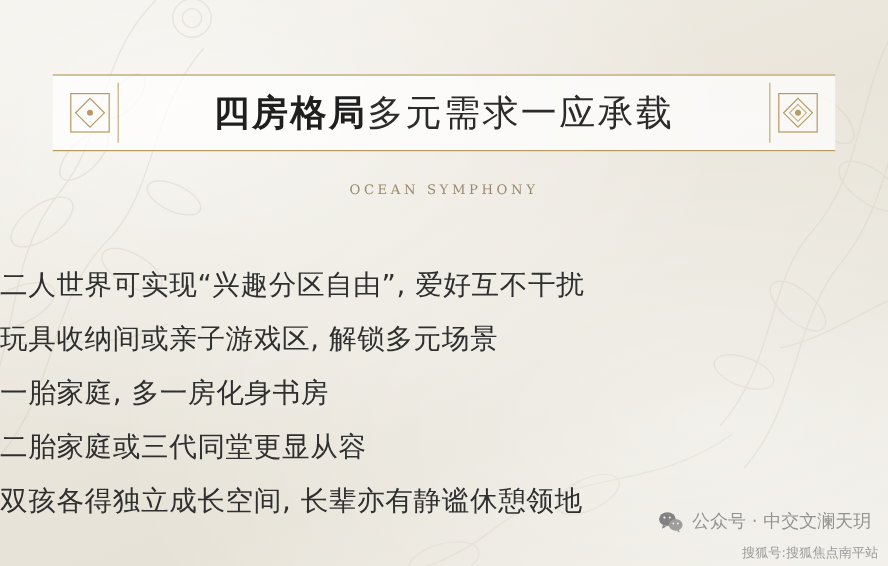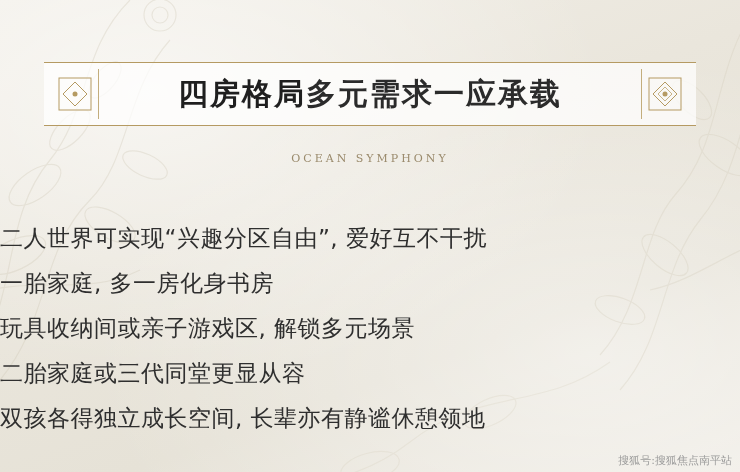--- a/index.html
+++ b/index.html
@@ -75,21 +75,21 @@
 
   .title-text {
     font-family: "DejaVu Serif", "Liberation Serif", serif;
     font-size: 30px;
     letter-spacing: 2px;
     color: #2b2b2b;
     white-space: nowrap;
     font-weight: 700;
   }
   .title-text .t-strong { color: #1f1f1f; }
-  .title-text .t-sub { font-weight: 700; margin-left: 0; }
+  .title-text .t-sub { font-weight: 400; margin-left: 0; }
 
   
   .brand {
     position: absolute;
     left: 0;
     right: 0;
     top: 152px;
     text-align: center;
   }
   .brand-name {
@@ -212,22 +212,41 @@
       <circle cx="17" cy="17" r="2.5" fill="#b59a62"></circle>
     </svg>
   </div>
 
   <div class="brand">
     <div class="brand-name">OCEAN SYMPHONY</div>
   </div>
 
   <div class="body-lines">
     <div class="body-line">二人世界可实现“兴趣分区自由”, 爱好互不干扰</div>
+    <div class="body-line">玩具收纳间或亲子游戏区, 解锁多元场景</div>
     <div class="body-line">一胎家庭, 多一房化身书房</div>
-    <div class="body-line">玩具收纳间或亲子游戏区, 解锁多元场景</div>
     <div class="body-line">二胎家庭或三代同堂更显从容</div>
     <div class="body-line">双孩各得独立成长空间, 长辈亦有静谧休憩领地</div>
   </div>
 
+  <div class="wechat-wm">
+    <svg class="wechat-icon" viewBox="0 0 26 22">
+      <g fill="#7d7d7d">
+        <ellipse cx="9.5" cy="8" rx="8.5" ry="7"></ellipse>
+        <path d="M5 14 L4 18 L8.5 15.5 Z"></path>
+      </g>
+      <g fill="#9a9a9a">
+        <ellipse cx="18" cy="14" rx="7" ry="6"></ellipse>
+        <path d="M21 19 L22.5 22 L18.5 20 Z"></path>
+      </g>
+      <g fill="#efece4">
+        <circle cx="6.5" cy="6.5" r="1.1"></circle>
+        <circle cx="12" cy="6.5" r="1.1"></circle>
+        <circle cx="15.5" cy="12.5" r="0.95"></circle>
+        <circle cx="20.2" cy="12.5" r="0.95"></circle>
+      </g>
+    </svg>
+    <span>公众号 · 中交文澜天玥</span>
+  </div>
 
   <div class="footer-credit">搜狐号:搜狐焦点南平站</div>
 
 </div>
 
 </body></html>

